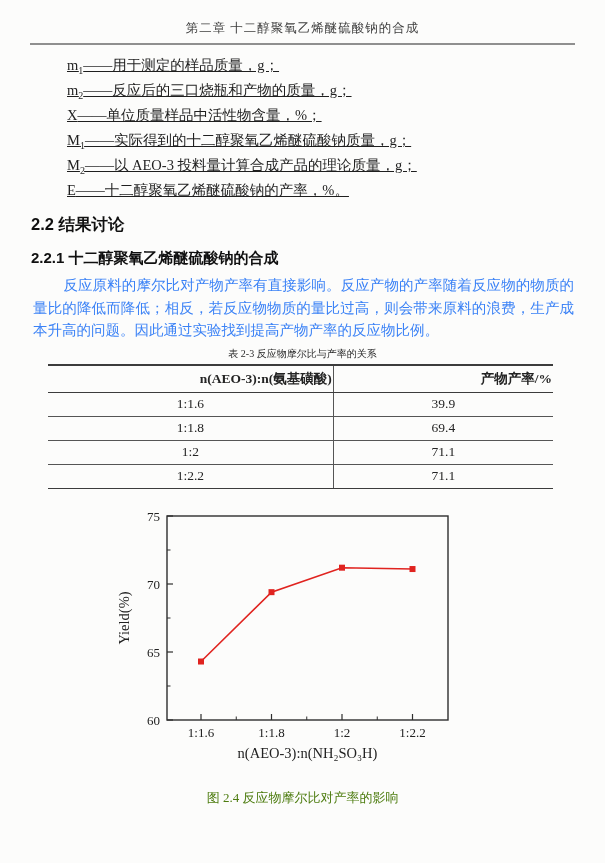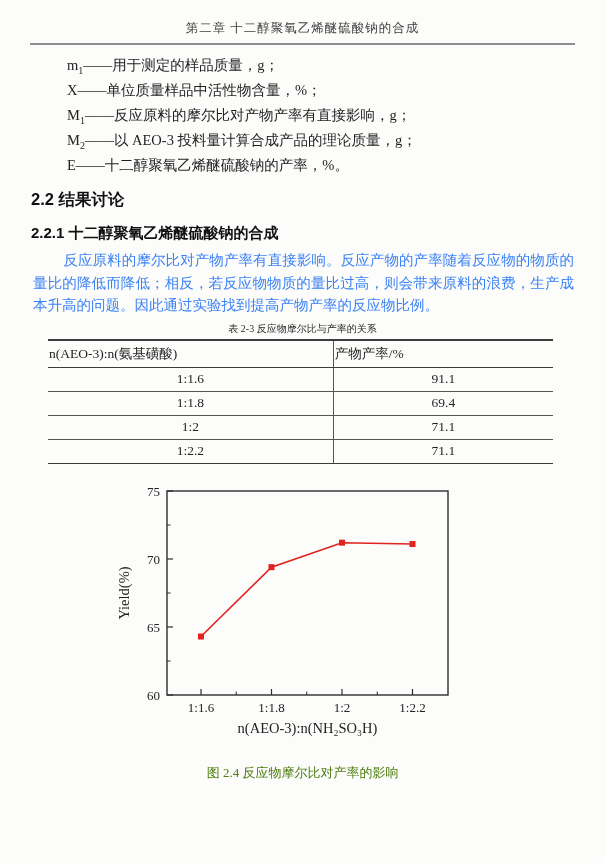--- a/index.html
+++ b/index.html
@@ -7,85 +7,86 @@
     width:605px;height:863px;overflow:hidden;
     background:#fcfcfb;color:#1f1f1f;
     font-family:"Liberation Serif","DejaVu Serif",serif;
   }
   .page{width:605px;height:863px;position:relative;}
   .header-title{
     padding-top:20px;text-align:center;
     font-size:12.5px;color:#3d3d3d;letter-spacing:1px;
   }
   .header-rule{margin:6px 30px 0 30px;border-bottom:2px solid #8f8f8f;}
-  .definitions{margin:8px 0 0 67px;font-size:14.5px;}
+  .definitions{margin:8px 0 0 67px;font-size:14.5px;text-decoration:underline;}
   .def-line{height:25px;line-height:25px;white-space:nowrap;}
   .def-line sub{font-size:10px;}
   h2.sec{
     margin:10px 0 0 31px;font-family:"Liberation Sans","DejaVu Sans",sans-serif;
     font-size:16.5px;font-weight:bold;color:#101010;line-height:22px;
   }
   h3.subsec{
     margin:13px 0 0 31px;font-family:"Liberation Sans","DejaVu Sans",sans-serif;
     font-size:15px;font-weight:bold;color:#101010;line-height:20px;
   }
   p.body-par{
     margin:6px 31px 0 33px;font-size:14.5px;line-height:22.5px;
     text-align:justify;text-indent:2.1em;color:#3b82f6;
   }
   .table-caption{margin-top:5px;text-align:center;font-size:10px;color:#2a2a2a;}
   table.data{
     margin:3px 0 0 48px;width:505px;border-collapse:collapse;
     font-size:13.5px;color:#242424;table-layout:fixed;
   }
   table.data th{
-    font-weight:normal;height:24px;
+    font-weight:bold;height:24px;
     border-top:2px solid #3c3c3c;border-bottom:1.5px solid #3c3c3c;
-    text-align:left;
+    text-align:right;
   }
   table.data td{height:21px;border-bottom:1px solid #555;text-align:center;}
   table.data tr.last td{border-bottom:1.5px solid #3c3c3c;}
   table.data th:first-child,table.data td:first-child{border-right:1px solid #555;width:56%;}
   figure.chart{margin:14px 0 0 100px;padding:0;}
   svg text{font-family:"Liberation Serif","DejaVu Serif",serif;}
   .figure-caption{text-align:center;font-size:13px;color:#4d7c0f;margin-top:4px;}
 </style>
 </head>
 <body>
 
 <div class="page">
 
   <div class="header-title">第二章 十二醇聚氧乙烯醚硫酸钠的合成</div>
   <div class="header-rule"></div>
 
   <div class="definitions">
     <div class="def-line"><span>m</span><sub>1</sub><span>——用于测定的样品质量，g；</span></div>
+    <div class="def-line"><span>m</span><sub>2</sub><span>——反应后的三口烧瓶和产物的质量，g；</span></div>
     <div class="def-line"><span>X</span><sub></sub><span>——单位质量样品中活性物含量，%；</span></div>
-    <div class="def-line"><span>M</span><sub>1</sub><span>——反应原料的摩尔比对产物产率有直接影响，g；</span></div>
+    <div class="def-line"><span>M</span><sub>1</sub><span>——实际得到的十二醇聚氧乙烯醚硫酸钠质量，g；</span></div>
     <div class="def-line"><span>M</span><sub>2</sub><span>——以 AEO-3 投料量计算合成产品的理论质量，g；</span></div>
     <div class="def-line"><span>E</span><sub></sub><span>——十二醇聚氧乙烯醚硫酸钠的产率，%。</span></div>
   </div>
 
   <h2 class="sec">2.2 结果讨论</h2>
   <h3 class="subsec">2.2.1 十二醇聚氧乙烯醚硫酸钠的合成</h3>
 
   <p class="body-par">反应原料的摩尔比对产物产率有直接影响。反应产物的产率随着反应物的物质的量比的降低而降低；相反，若反应物物质的量比过高，则会带来原料的浪费，生产成本升高的问题。因此通过实验找到提高产物产率的反应物比例。</p>
 
   <div class="table-caption">表 2-3 反应物摩尔比与产率的关系</div>
   <table class="data">
     <thead>
       <tr>
         <th>n(AEO-3):n(氨基磺酸)</th>
         <th>产物产率/%</th>
       </tr>
     </thead>
     <tbody id="table-body">
         <tr>
           <td>1:1.6</td>
-          <td>91.1</td>
+          <td>39.9</td>
         </tr>
         <tr>
           <td>1:1.8</td>
           <td>69.4</td>
         </tr>
         <tr>
           <td>1:2</td>
           <td>71.1</td>
         </tr>
         <tr class="last">

